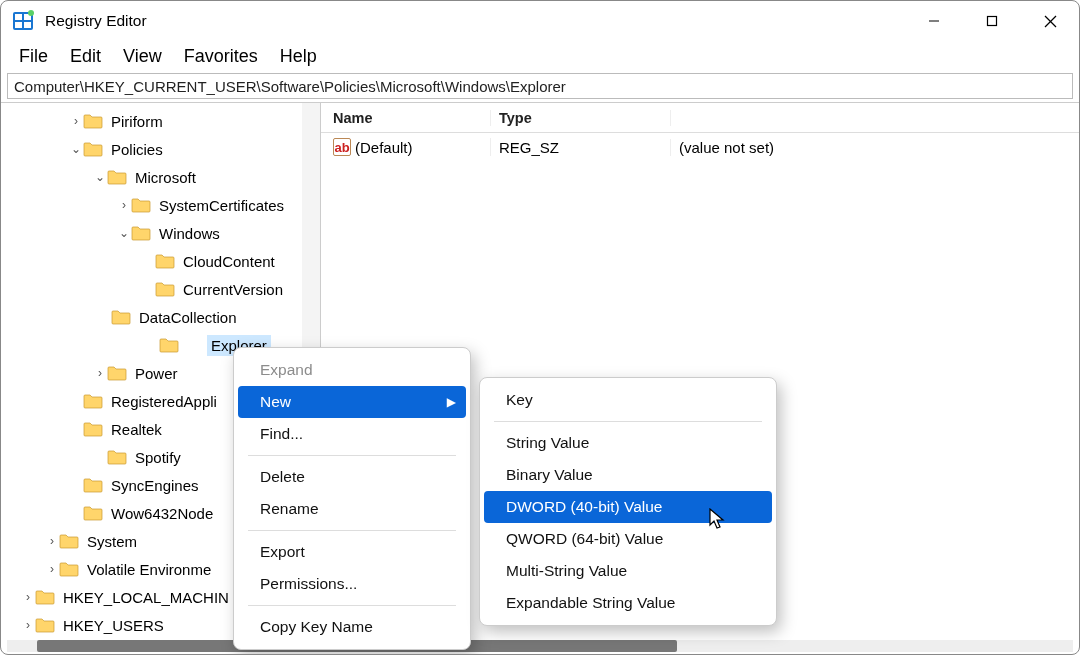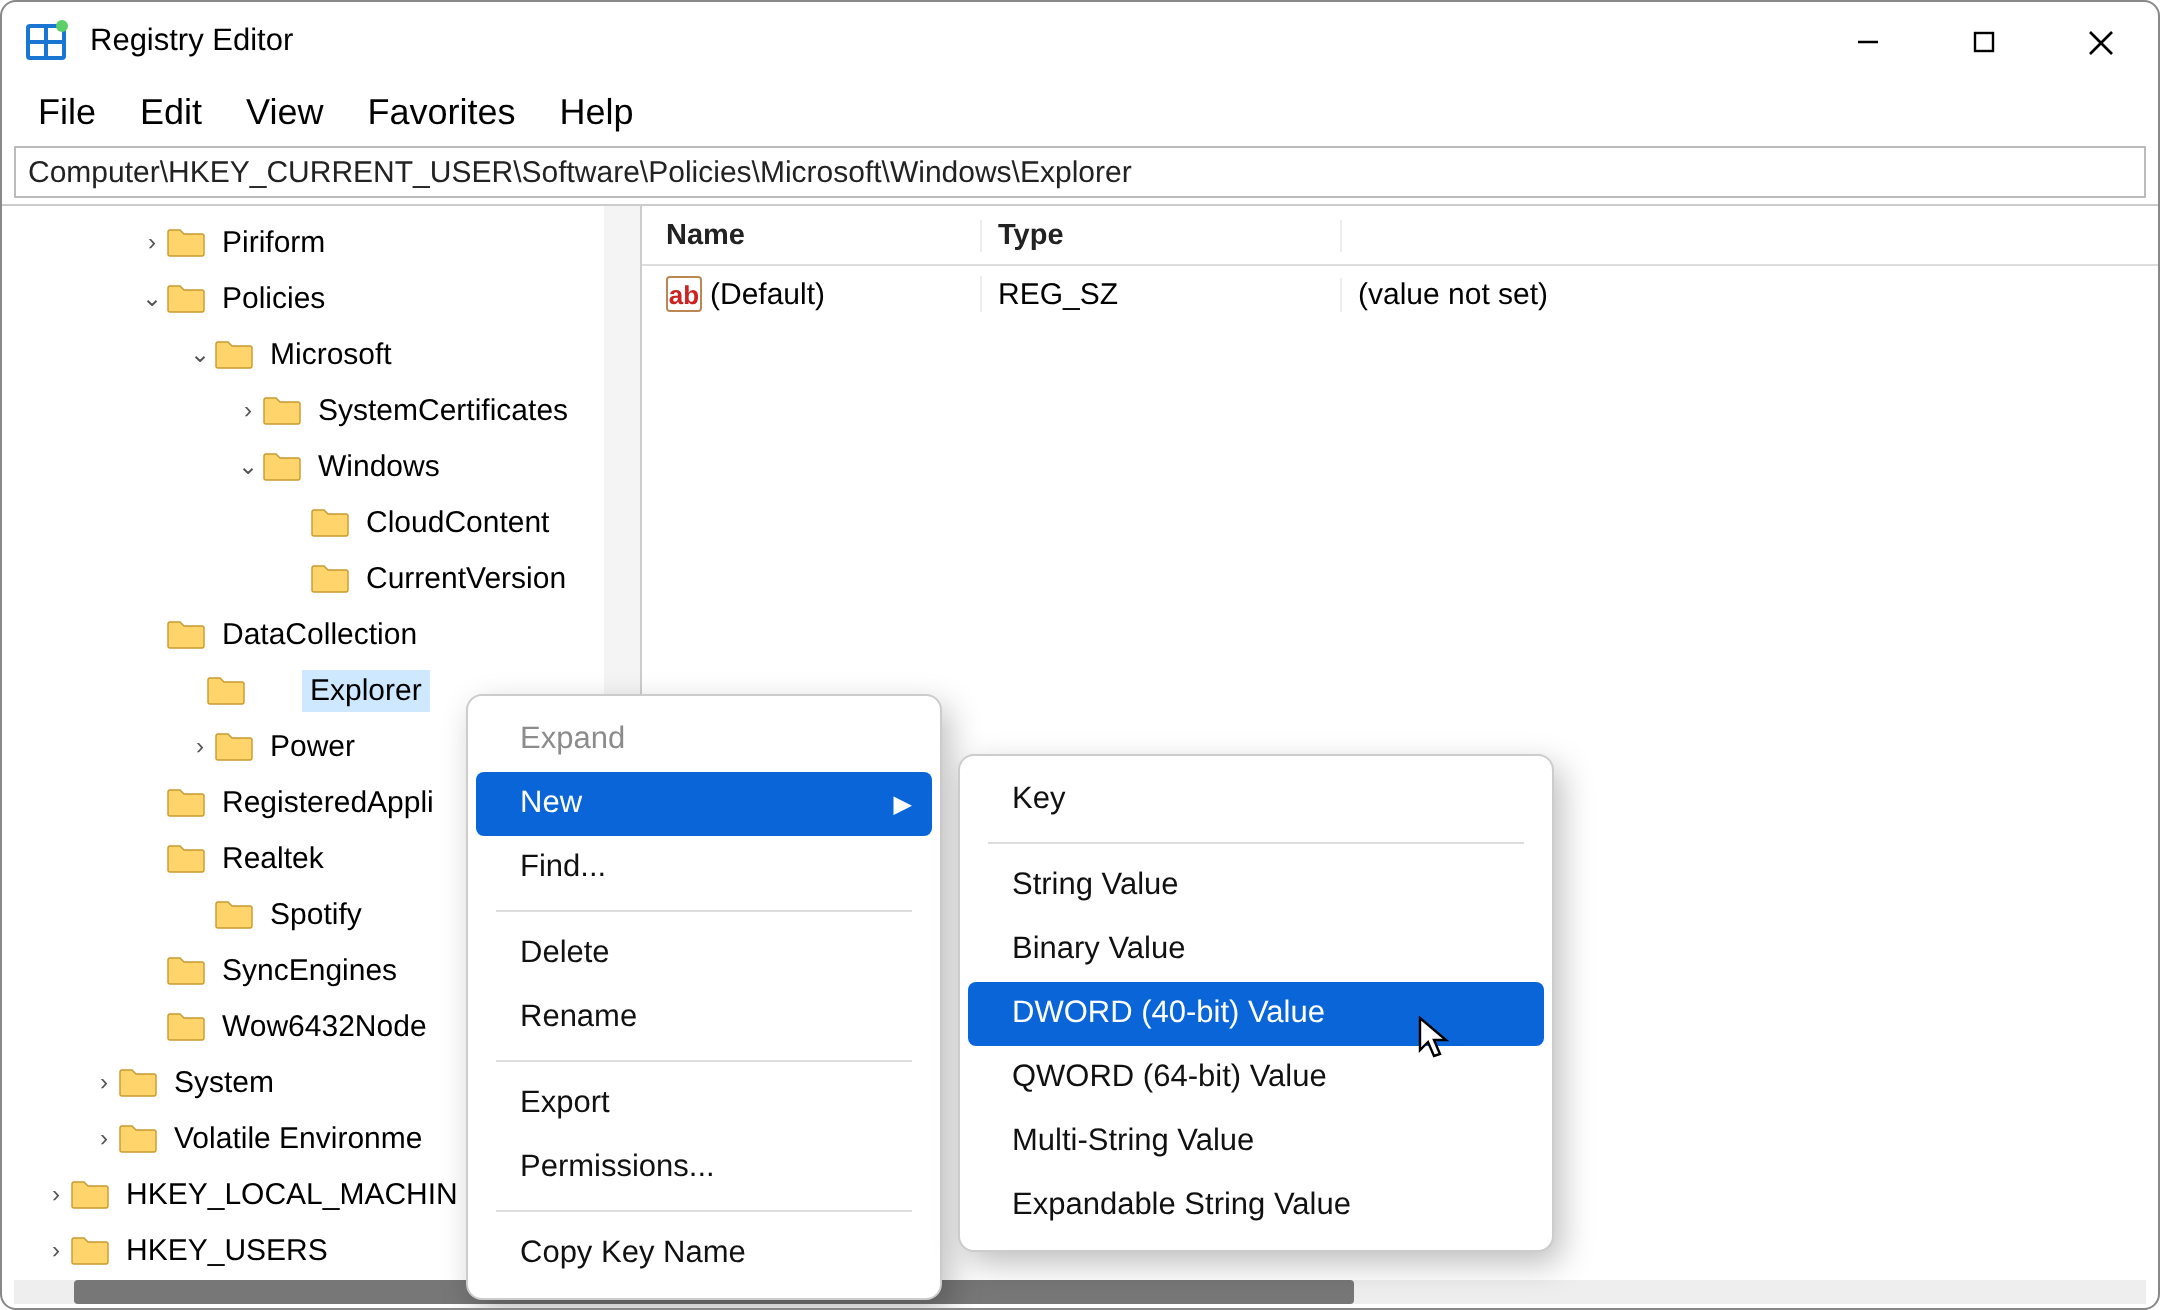--- a/index.html
+++ b/index.html
@@ -267,30 +267,30 @@
         </div>
         <div class="row" style="padding-left: 140px;">
           <span class="caret"></span>
           <span class="folder-icon">
             <svg width="20" height="16" viewBox="0 0 20 16">
               <path d="M1 3 a1 1 0 0 1 1-1 h5 l2 2 h9 a1 1 0 0 1 1 1 v9 a1 1 0 0 1 -1 1 H2 a1 1 0 0 1 -1 -1 Z" fill="#ffd56b" stroke="#c89a2f" stroke-width="0.7"></path>
             </svg>
           </span>
           <span class="label">CurrentVersion</span>
         </div>
-        <div class="row" style="padding-left: 68px;">
+        <div class="row" style="padding-left: 96px;">
           <span class="caret"></span>
           <span class="folder-icon">
             <svg width="20" height="16" viewBox="0 0 20 16">
               <path d="M1 3 a1 1 0 0 1 1-1 h5 l2 2 h9 a1 1 0 0 1 1 1 v9 a1 1 0 0 1 -1 1 H2 a1 1 0 0 1 -1 -1 Z" fill="#ffd56b" stroke="#c89a2f" stroke-width="0.7"></path>
             </svg>
           </span>
           <span class="label">DataCollection</span>
         </div>
-        <div class="row" style="padding-left: 64px; gap: 24px;">
+        <div class="row" style="padding-left: 120px; gap: 24px;">
           <span class="caret"></span>
           <span class="folder-icon">
             <svg width="20" height="16" viewBox="0 0 20 16">
               <path d="M1 3 a1 1 0 0 1 1-1 h5 l2 2 h9 a1 1 0 0 1 1 1 v9 a1 1 0 0 1 -1 1 H2 a1 1 0 0 1 -1 -1 Z" fill="#ffd56b" stroke="#c89a2f" stroke-width="0.7"></path>
             </svg>
           </span>
           <span class="label selected">Explorer</span>
         </div>
         <div class="row" style="padding-left: 92px;">
           <span class="caret">›</span>

